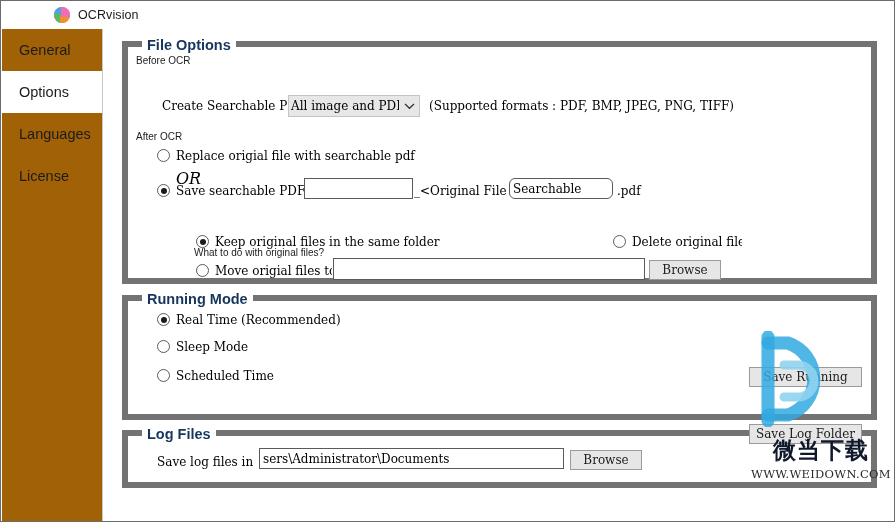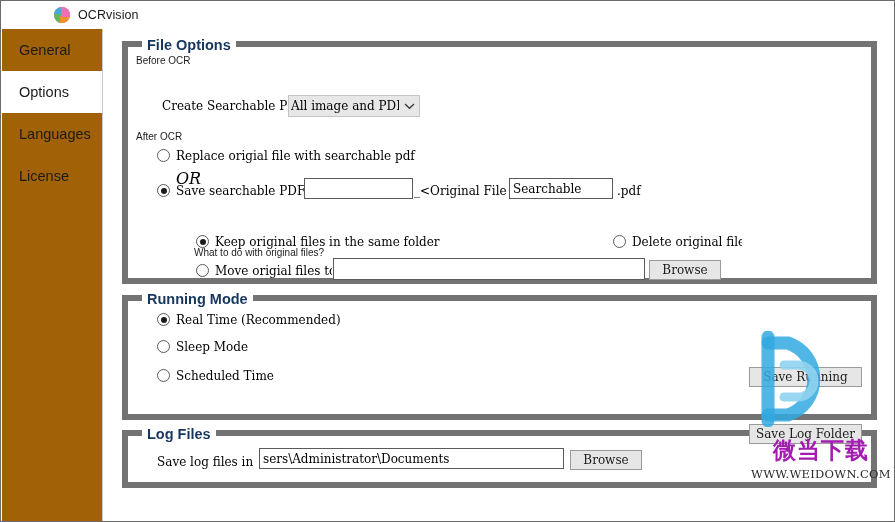--- a/index.html
+++ b/index.html
@@ -251,21 +251,21 @@
     height: 96px;
   }
   #wm-cn {
     position: absolute;
     left: 0; top: 104px;
     width: 150px;
     text-align: center;
     font-family: "DejaVu Sans", sans-serif;
     font-size: 23px;
     font-weight: bold;
-    color: #a21caf;
+    color: #0f172a;
     letter-spacing: 1px;
   }
   #wm-url {
     position: absolute;
     left: 0; top: 136px;
     width: 150px;
     text-align: center;
     font-family: "DejaVu Serif", serif;
     font-size: 11.5px;
     color: #2a2a2a;
@@ -320,38 +320,39 @@
 
     <div id="format-combo">
       <span class="combo-text">All image and PDF files</span>
       <span class="combo-arrow">
         <svg width="11" height="8" viewBox="0 0 11 8">
           <polyline points="1,2 5.5,6.3 10,2" fill="none" stroke="#333" stroke-width="1.2"></polyline>
         </svg>
       </span>
     </div>
 
+    <div class="ui-label mono" style="left:325px; top:70px;">(Supported formats : PDF, BMP, JPEG, PNG, TIFF)</div>
 
     <div class="sec-head" style="left:32px; top:102px;">After OCR</div>
 
     <div class="radio" style="left:53px; top:120px;"></div>
     <div class="ui-label mono" style="left:72px; top:120px;">Replace origial file with searchable pdf</div>
 
     <div class="ui-label" style="left:72px; top:140px; font-family:'DejaVu Serif',serif; font-size:16px; font-style:italic; color:#000;">OR</div>
 
     <div class="radio checked" style="left:53px; top:155px;"></div>
     <div class="ui-label mono" style="left:72px; top:155px; width:128px; overflow:hidden;">Save searchable PDF as</div>
 
     <div class="textbox" style="left:200px; top:149px; width:109px; height:21px;">
       <span class="val"></span>
     </div>
 
     <div class="ui-label mono" style="left:310px; top:155px; width:99px; overflow:hidden;">_&lt;Original File Name&gt;_</div>
 
-    <div class="textbox" style="left:405px; top:149px; width:104px; height:21px;">
+    <div class="textbox" style="left:405px; top:149px; width:104px; height:21px;border-radius:6px;">
       <span class="val">Searchable</span>
     </div>
 
     <div class="ui-label mono" style="left:513px; top:155px;">.pdf</div>
 
     <div class="sec-head" style="left:90px; top:186px;margin-top:32px;">What to do with original files?</div>
 
     <div class="radio checked" style="left:92px; top:206px;"></div>
     <div class="ui-label mono" style="left:111px; top:206px;">Keep original files in the same folder</div>
 

